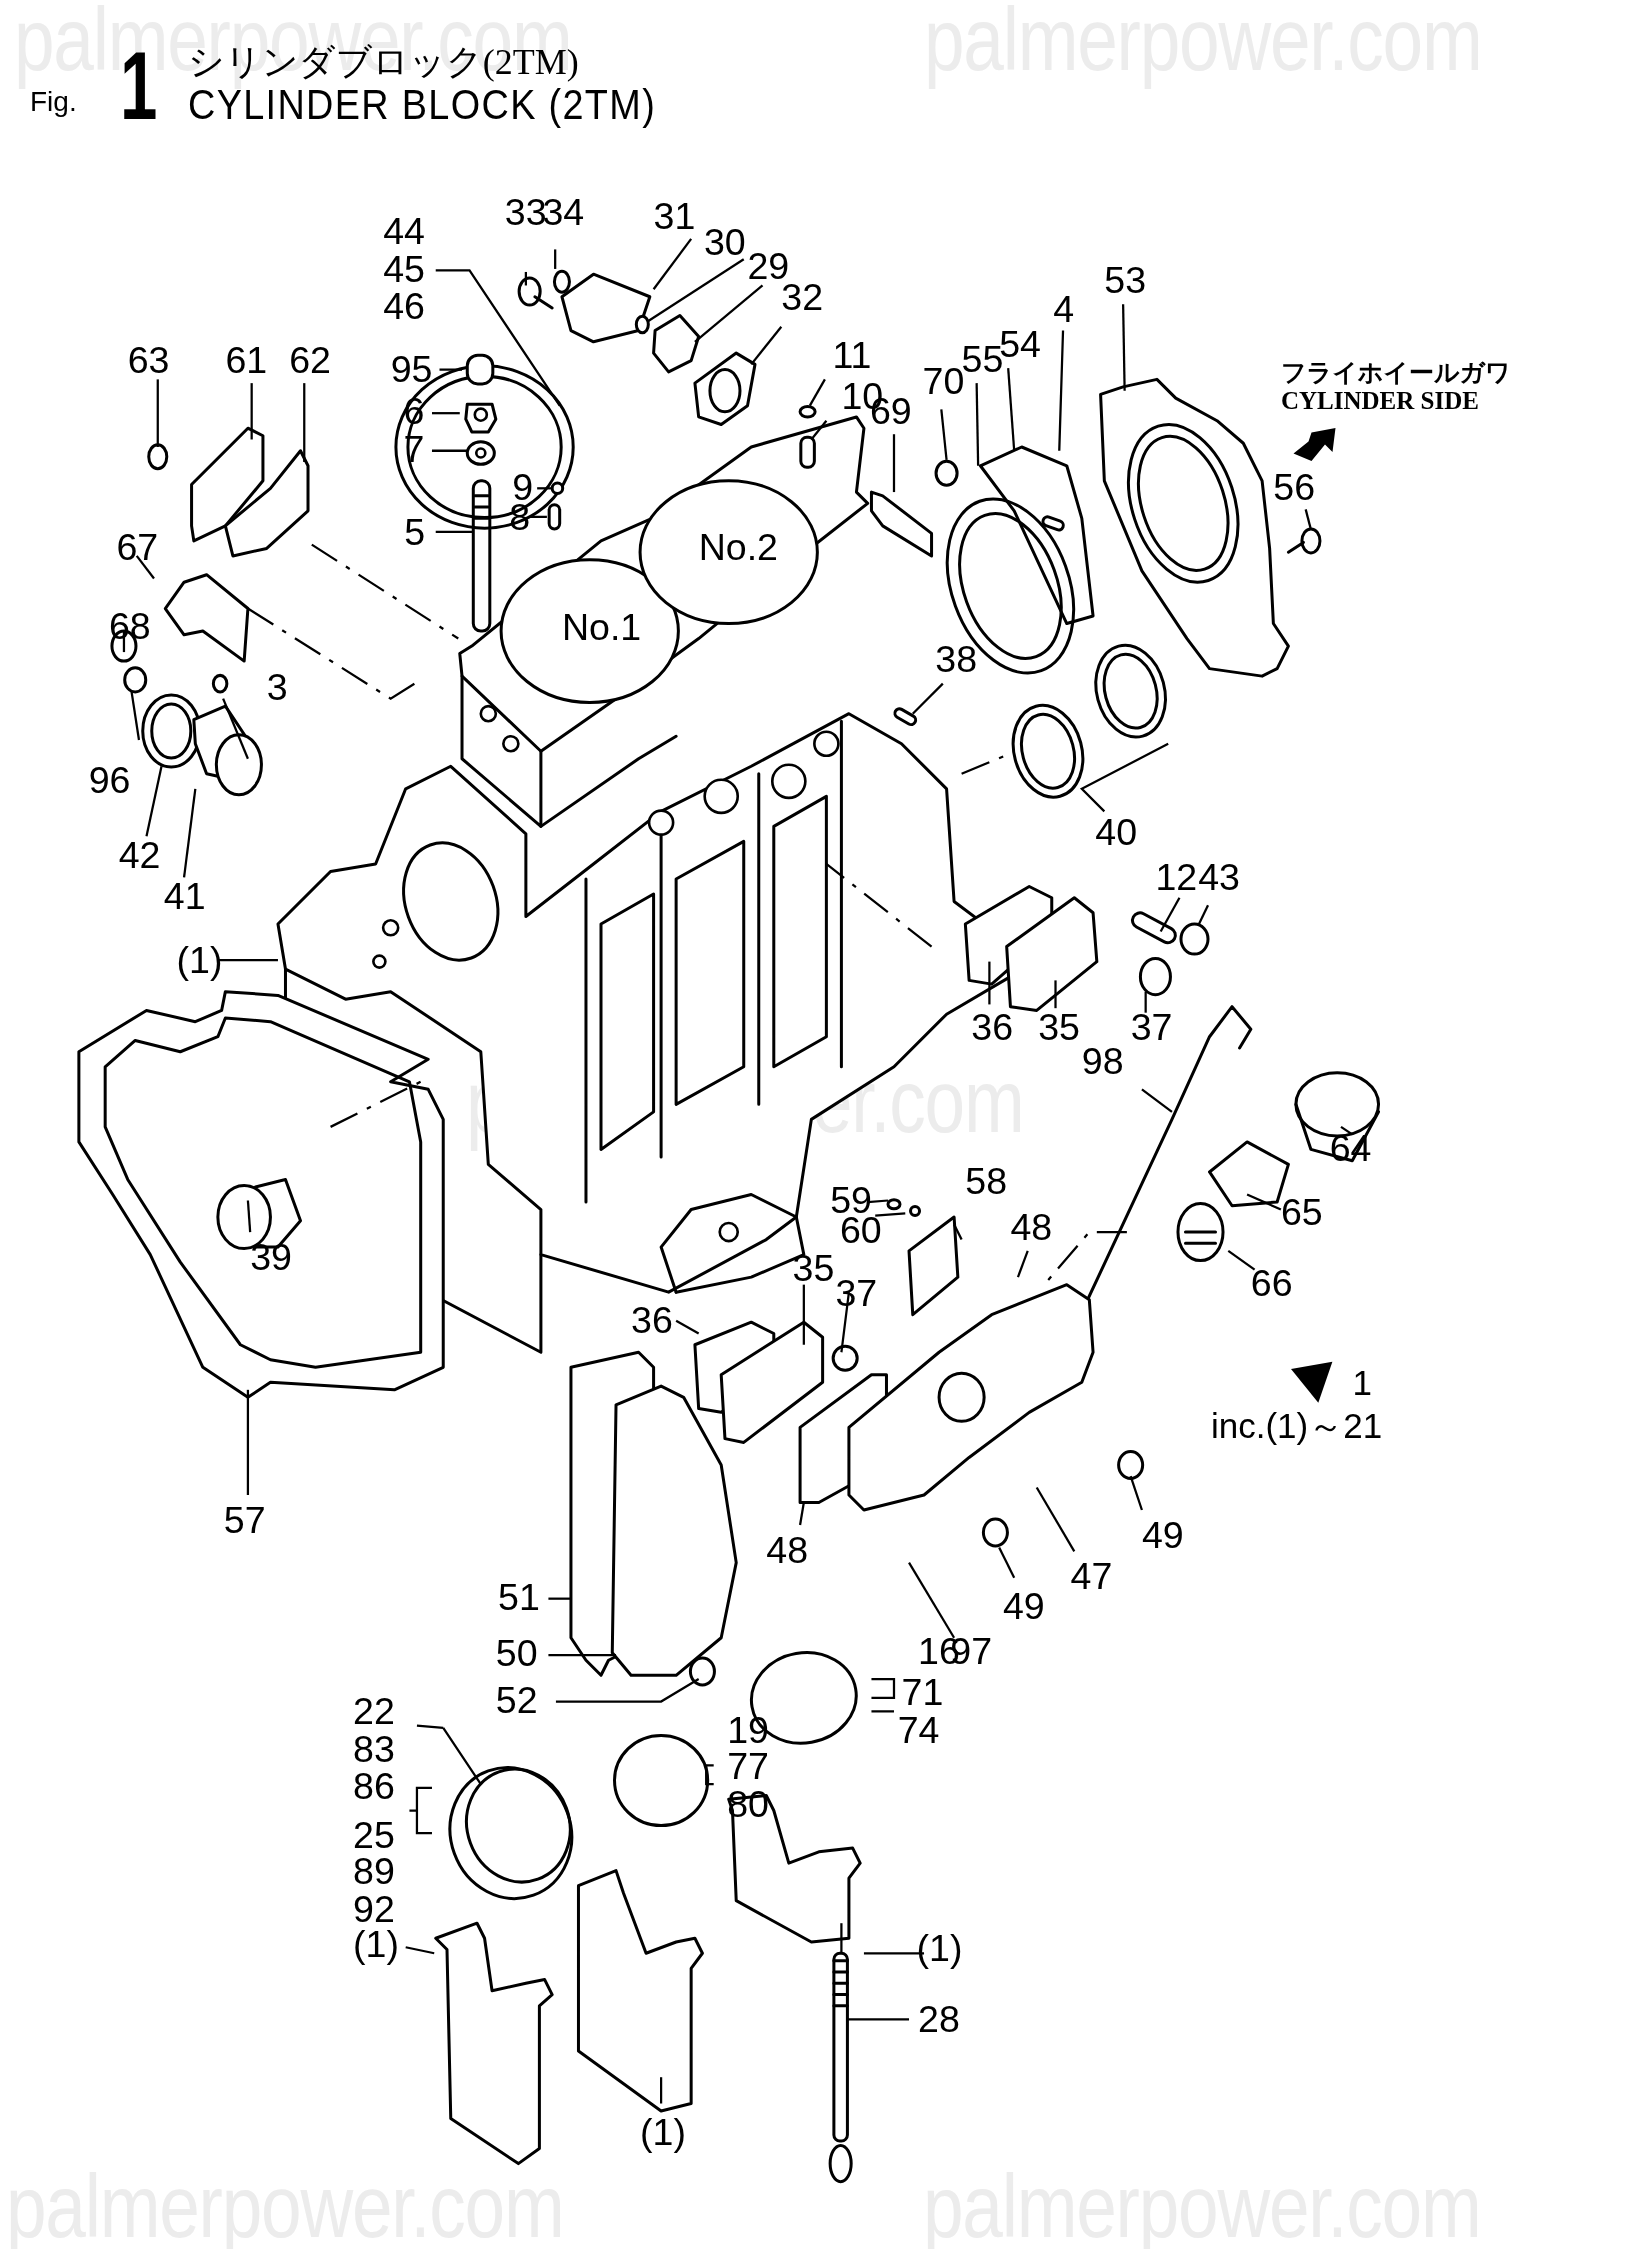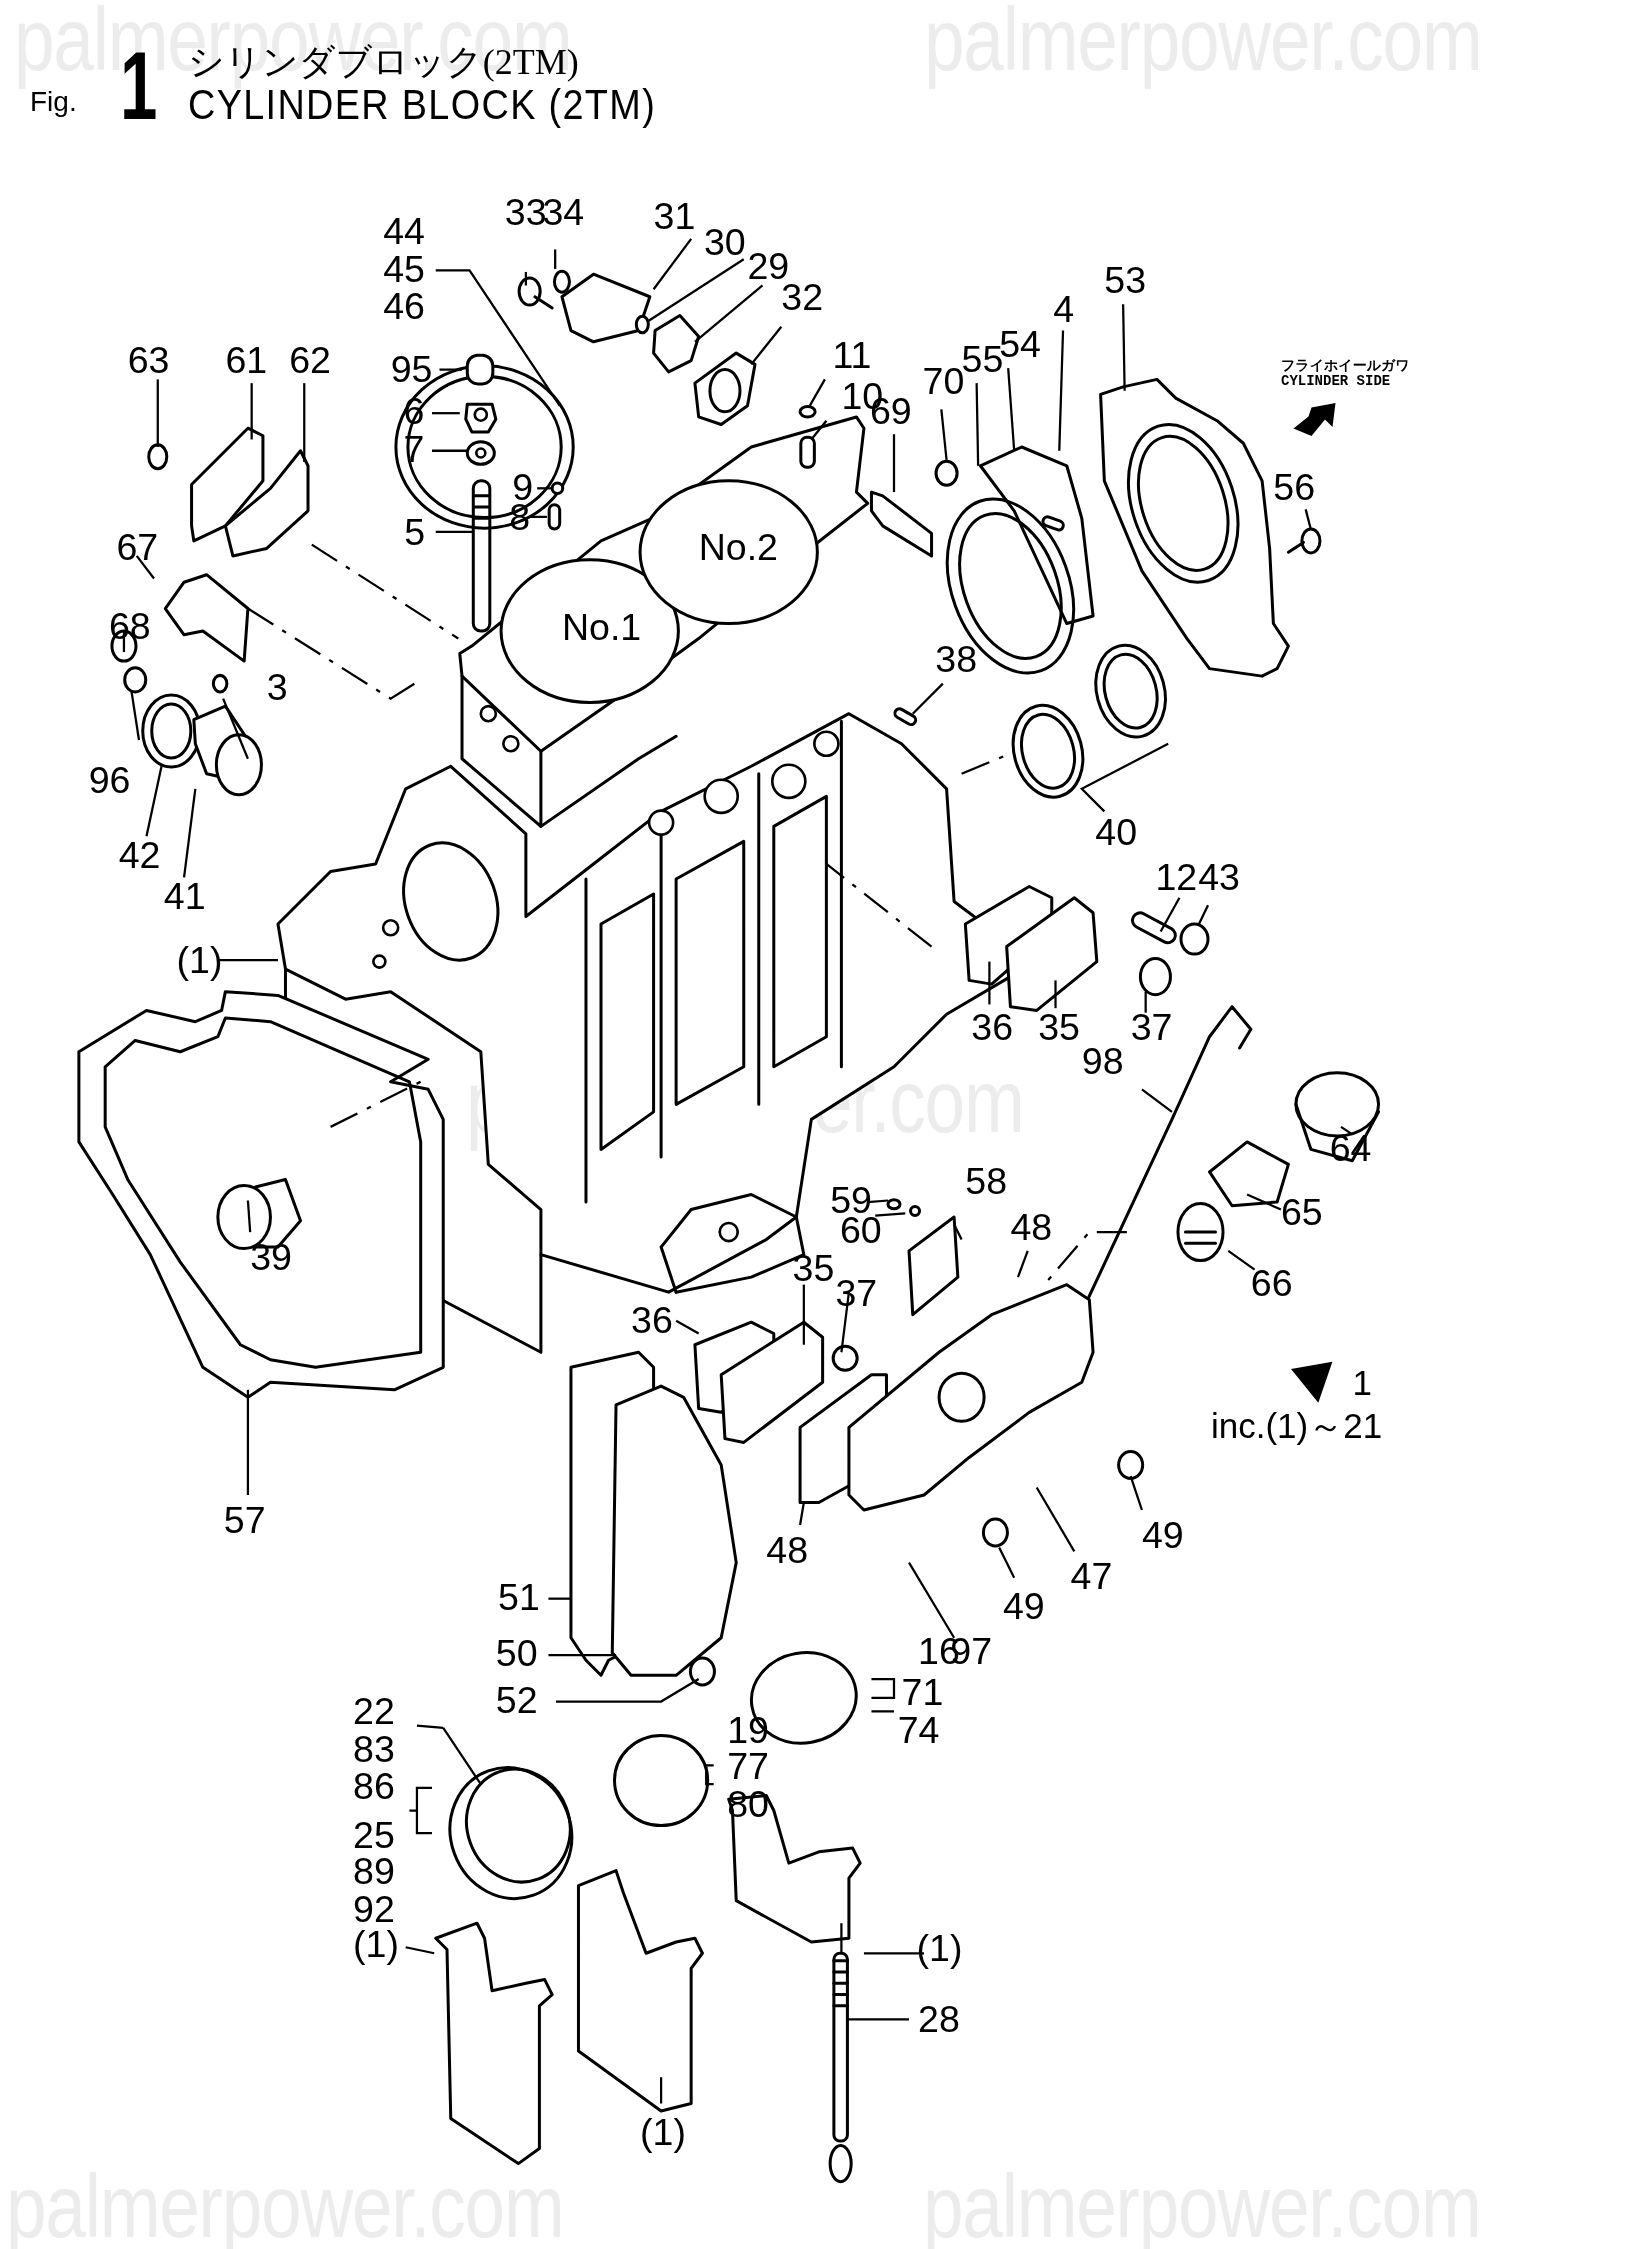--- a/index.html
+++ b/index.html
@@ -13,21 +13,21 @@
   .fig-num { position: absolute; left: 90px; top: 7.5px; font-size: 96px; font-weight: bold; line-height: 1; transform: scaleX(0.7); transform-origin: left top; }
   .title-jp { position: absolute; left: 158px; top: 7.5px; font-size: 36px; white-space: nowrap; font-family: Liberation Serif, serif; }
   .title-en { position: absolute; left: 158px; top: 51px; font-size: 42px; white-space: nowrap; letter-spacing: 1.5px; transform: scaleX(0.9); transform-origin: left top; }
   #diagram { position: absolute; left: 0; top: 0; width: 1649px; height: 2250px; }
   .callout { font-family: "Liberation Sans", sans-serif; font-size: 50px; fill: #000; }
   .part { fill: none; stroke: #000; stroke-width: 4; stroke-linejoin: round; stroke-linecap: round; }
   .part-fill { fill: #fff; stroke: #000; stroke-width: 4; stroke-linejoin: round; }
   .leader { fill: none; stroke: #000; stroke-width: 3; }
   .dash { fill: none; stroke: #000; stroke-width: 3; stroke-dasharray: 40 14 6 14; }
   .hole { fill: #fff; stroke: #000; stroke-width: 3.5; }
-  #flywheel-note { position: absolute; left: 1281px; top: 359px; font-size: 14px; line-height: 1.1; font-family: Liberation Mono, monospace; font-weight: bold; }
+  #flywheel-note { position: absolute; left: 1281px; top: 359px; font-size: 25px; line-height: 1.1; font-family: Liberation Serif, serif; font-weight: bold; }
   #assembly-note { position: absolute; left: 1211px; top: 1363px; font-size: 35px; }
   #assembly-note .row1 { margin-left: 83px; display: flex; align-items: flex-end; gap: 16.5px; }
   .tri { width: 0; height: 0; border-left: 21px solid transparent; border-right: 21px solid transparent; border-top: 38px solid #000; transform: rotate(-10deg); }
 </style>
 </head>
 <body>
 
 <div class="wm" style="left:13.5px; top:-12px;">palmerpower.com</div>
 <div class="wm" style="left:924px; top:-12px;">palmerpower.com</div>
 <div class="wm" style="left:466px; top:1050px;">palmerpower.com</div>

